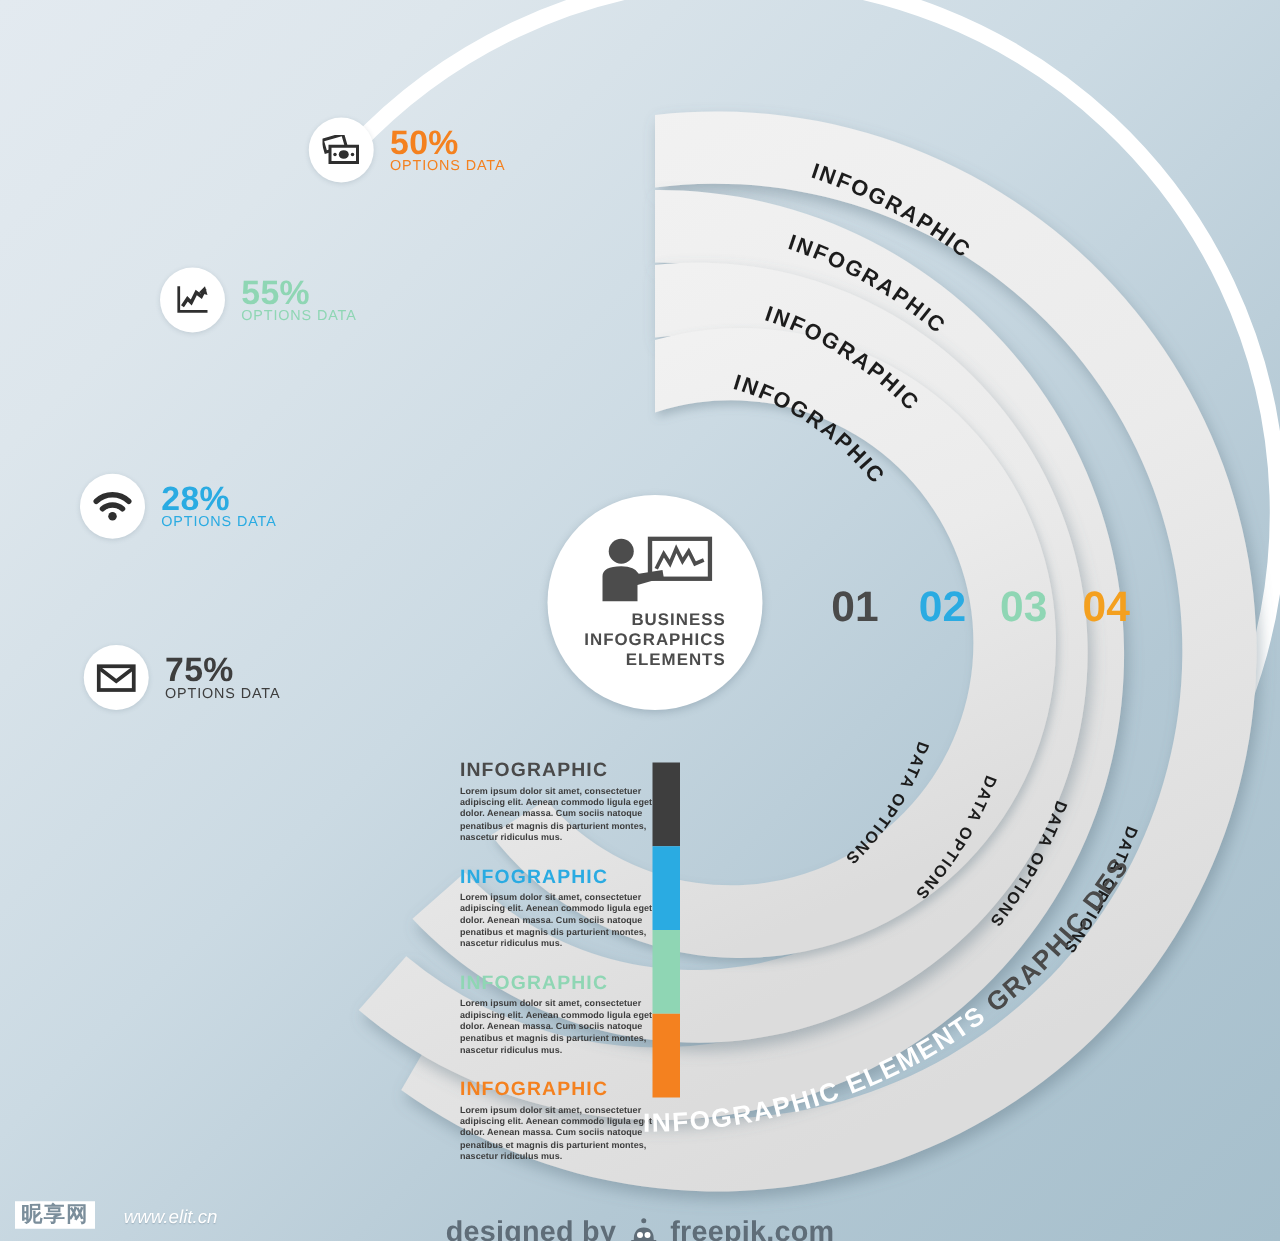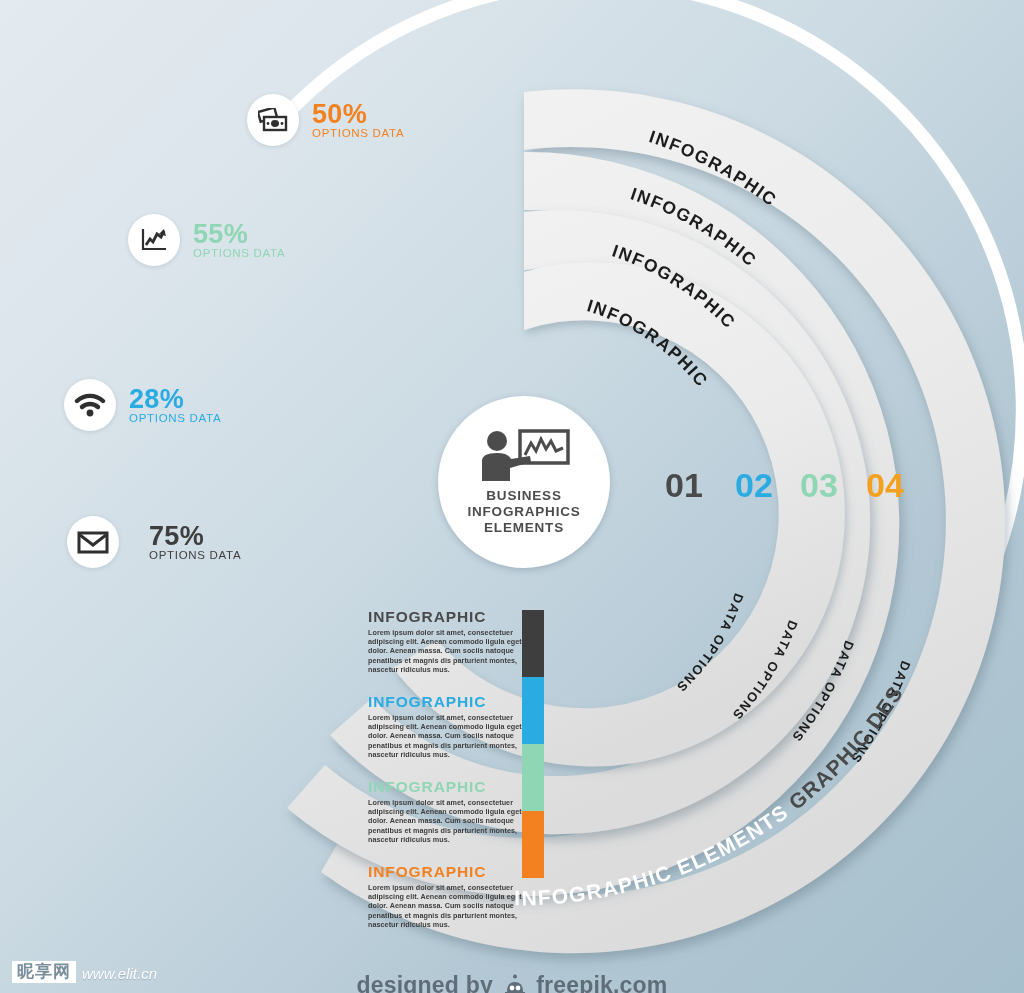--- a/index.html
+++ b/index.html
@@ -40,21 +40,21 @@
     background: #ffffff;
     box-shadow: 0 2px 7px rgba(70,95,110,.28);
     display: flex;
     flex-direction: column;
     align-items: center;
     justify-content: center;
     z-index: 40;
   }
   .hub-icon { width: 92px; height: 54px; margin-bottom: 5px; }
   .hub-text {
-    text-align: center;
+    text-align: right;
     font-size: 13.5px;
     font-weight: bold;
     letter-spacing: .8px;
     line-height: 16px;
     color: #4c4c4c;
   }
 
   
   .marker {
     position: absolute;
@@ -132,20 +132,21 @@
     position: absolute;
     left: 0; bottom: 0;
     width: 1024px; height: 58px;
     z-index: 60;
   }
   .nipic {
     position: absolute;
     left: 12px; bottom: 10px;
     display: flex;
     align-items: flex-end;
+    gap: 17px;
   }
   .nipic-logo {
     background: #ffffff;
     color: #7b8e9b;
     font-size: 17px;
     font-weight: bold;
     padding: 1px 5px;
     letter-spacing: 1px;
     line-height: 20px;
   }
@@ -338,21 +339,21 @@
         <path d="M 8 15 A 12 12 0 0 1 24 15" fill="none" stroke="#2f2f2f" stroke-width="4.4" stroke-linecap="round"></path>
         <circle cx="16" cy="21" r="3.4" fill="#2f2f2f"></circle>
       </svg>
     </div>
     <div class="marker-txt">
       <div class="marker-pct" style="color:#2aabe2">28%</div>
       <div class="marker-sub" style="color:#2aabe2">OPTIONS DATA</div>
     </div>
   </div>
 
-  <div class="marker" style="left:67px; top:516px;gap:17px;">
+  <div class="marker" style="left:67px; top:516px;">
     <div class="marker-bubble">
       <svg width="32" height="24" viewBox="0 0 32 24">
         <rect x="2" y="3" width="28" height="19" fill="none" stroke="#2f2f2f" stroke-width="3"></rect>
         <polyline points="3,5 16,15 29,5" fill="none" stroke="#2f2f2f" stroke-width="3"></polyline>
       </svg>
     </div>
     <div class="marker-txt">
       <div class="marker-pct" style="color:#3e3e3e">75%</div>
       <div class="marker-sub" style="color:#3e3e3e">OPTIONS DATA</div>
     </div>

